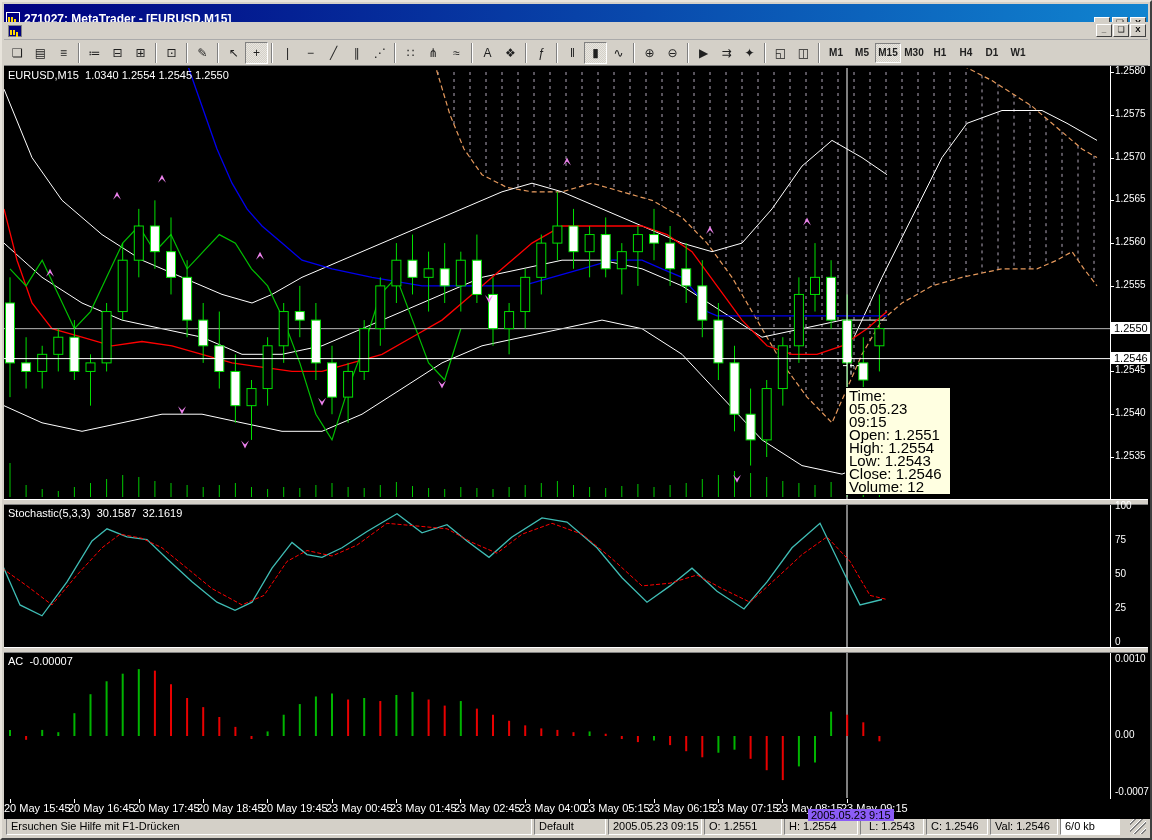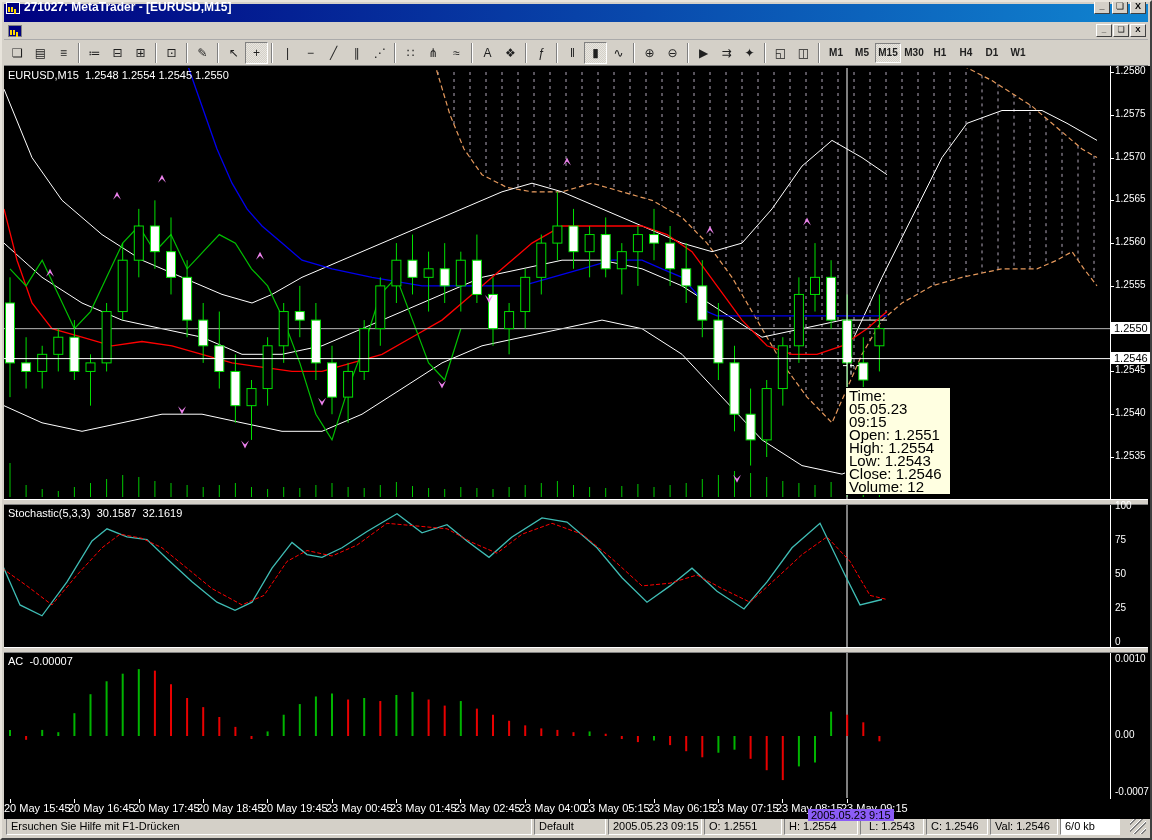--- a/index.html
+++ b/index.html
@@ -3,21 +3,21 @@
 <meta charset="utf-8">
 <style>
   html,body{margin:0;padding:0;background:#555;}
   *{box-sizing:border-box;}
   #win{position:relative;width:1152px;height:840px;background:#d4d0c8;
        font-family:"Liberation Sans","DejaVu Sans",sans-serif;overflow:hidden;
        border-left:2px solid #e8e4dc;border-top:2px solid #e8e4dc;
        border-right:2px solid #404040;border-bottom:2px solid #404040;}
   
   #titlebar{position:absolute;left:2px;top:2px;right:2px;height:18px;
-    background:linear-gradient(90deg,#000080,#1084d0);display:flex;align-items:flex-end;padding:8px 2px;}
+    background:linear-gradient(90deg,#000080,#1084d0);display:flex;align-items:flex-start;padding:8px 2px;}
   #title-icon{width:14px;height:12px;background:#000080;border:1px solid #fff;margin-right:4px;position:relative;}
   #title-icon:before{content:"";position:absolute;left:1px;bottom:1px;width:2px;height:5px;background:#ffd700;box-shadow:3px 0 0 #ffd700,6px 2px 0 #ffd700;}
   #title-text{color:#fff;font-size:12px;font-weight:bold;flex:1;white-space:nowrap;}
   .winbtn{width:16px;height:14px;background:#d4d0c8;border:1px solid;border-color:#fff #404040 #404040 #fff;
     font-size:9px;line-height:11px;text-align:center;margin-left:2px;color:#000;font-weight:bold;}
   
   #menubar{position:absolute;left:2px;top:20px;right:2px;height:18px;background:#d4d0c8;display:flex;align-items:center;border-bottom:1px solid #aaa;}
   #mdi-icon{width:14px;height:12px;background:#000080;border:1px solid #808080;margin:0 8px 0 4px;position:relative;}
   #mdi-icon:before{content:"";position:absolute;left:1px;bottom:1px;width:2px;height:5px;background:#ffd700;box-shadow:3px 0 0 #ffd700,6px 2px 0 #ffd700;}
   .menu-item{font-size:12px;color:#000;padding:2px 9px;white-space:nowrap;}
@@ -438,21 +438,21 @@
         <line x1="780.8000000000001" y1="734" x2="780.8000000000001" y2="778.08" stroke="#e80000" stroke-width="2"></line>
         <line x1="796.9000000000001" y1="734" x2="796.9000000000001" y2="764.4" stroke="#00b400" stroke-width="2"></line>
         <line x1="813.0000000000001" y1="734" x2="813.0000000000001" y2="760.6" stroke="#00b400" stroke-width="2"></line>
         <line x1="829.1" y1="734" x2="829.1" y2="709.68" stroke="#00b400" stroke-width="2"></line>
         <line x1="845.2" y1="734" x2="845.2" y2="712.72" stroke="#e80000" stroke-width="2"></line>
         <line x1="861.3000000000001" y1="734" x2="861.3000000000001" y2="720.32" stroke="#e80000" stroke-width="2"></line>
         <line x1="877.4000000000001" y1="734" x2="877.4000000000001" y2="739.32" stroke="#e80000" stroke-width="2"></line>
       </g>
     </svg>
 
-  <div class="pane-label" style="left:6px;top:67px;">EURUSD,M15  1.2548 1.2554 1.2545 1.2550</div>
+  <div class="pane-label" style="left:6px;top:67px;">EURUSD,M15  1.0340 1.2554 1.2545 1.2550</div>
   <div class="pane-label" style="left:6px;top:505px;">Stochastic(5,3,3)  30.1587  32.1619</div>
   <div class="pane-label" style="left:6px;top:653px;">AC  -0.00007</div>
 
   <div class="divider" style="top:497px;"></div>
   <div class="divider" style="top:645px;"></div>
 
   <div id="axis-labels">
       <div class="ax-label" style="top: 63px;">1.2580</div>
       <div class="ax-tick" style="top: 70px;"></div>
       <div class="ax-label" style="top: 105.778px;">1.2575</div>

